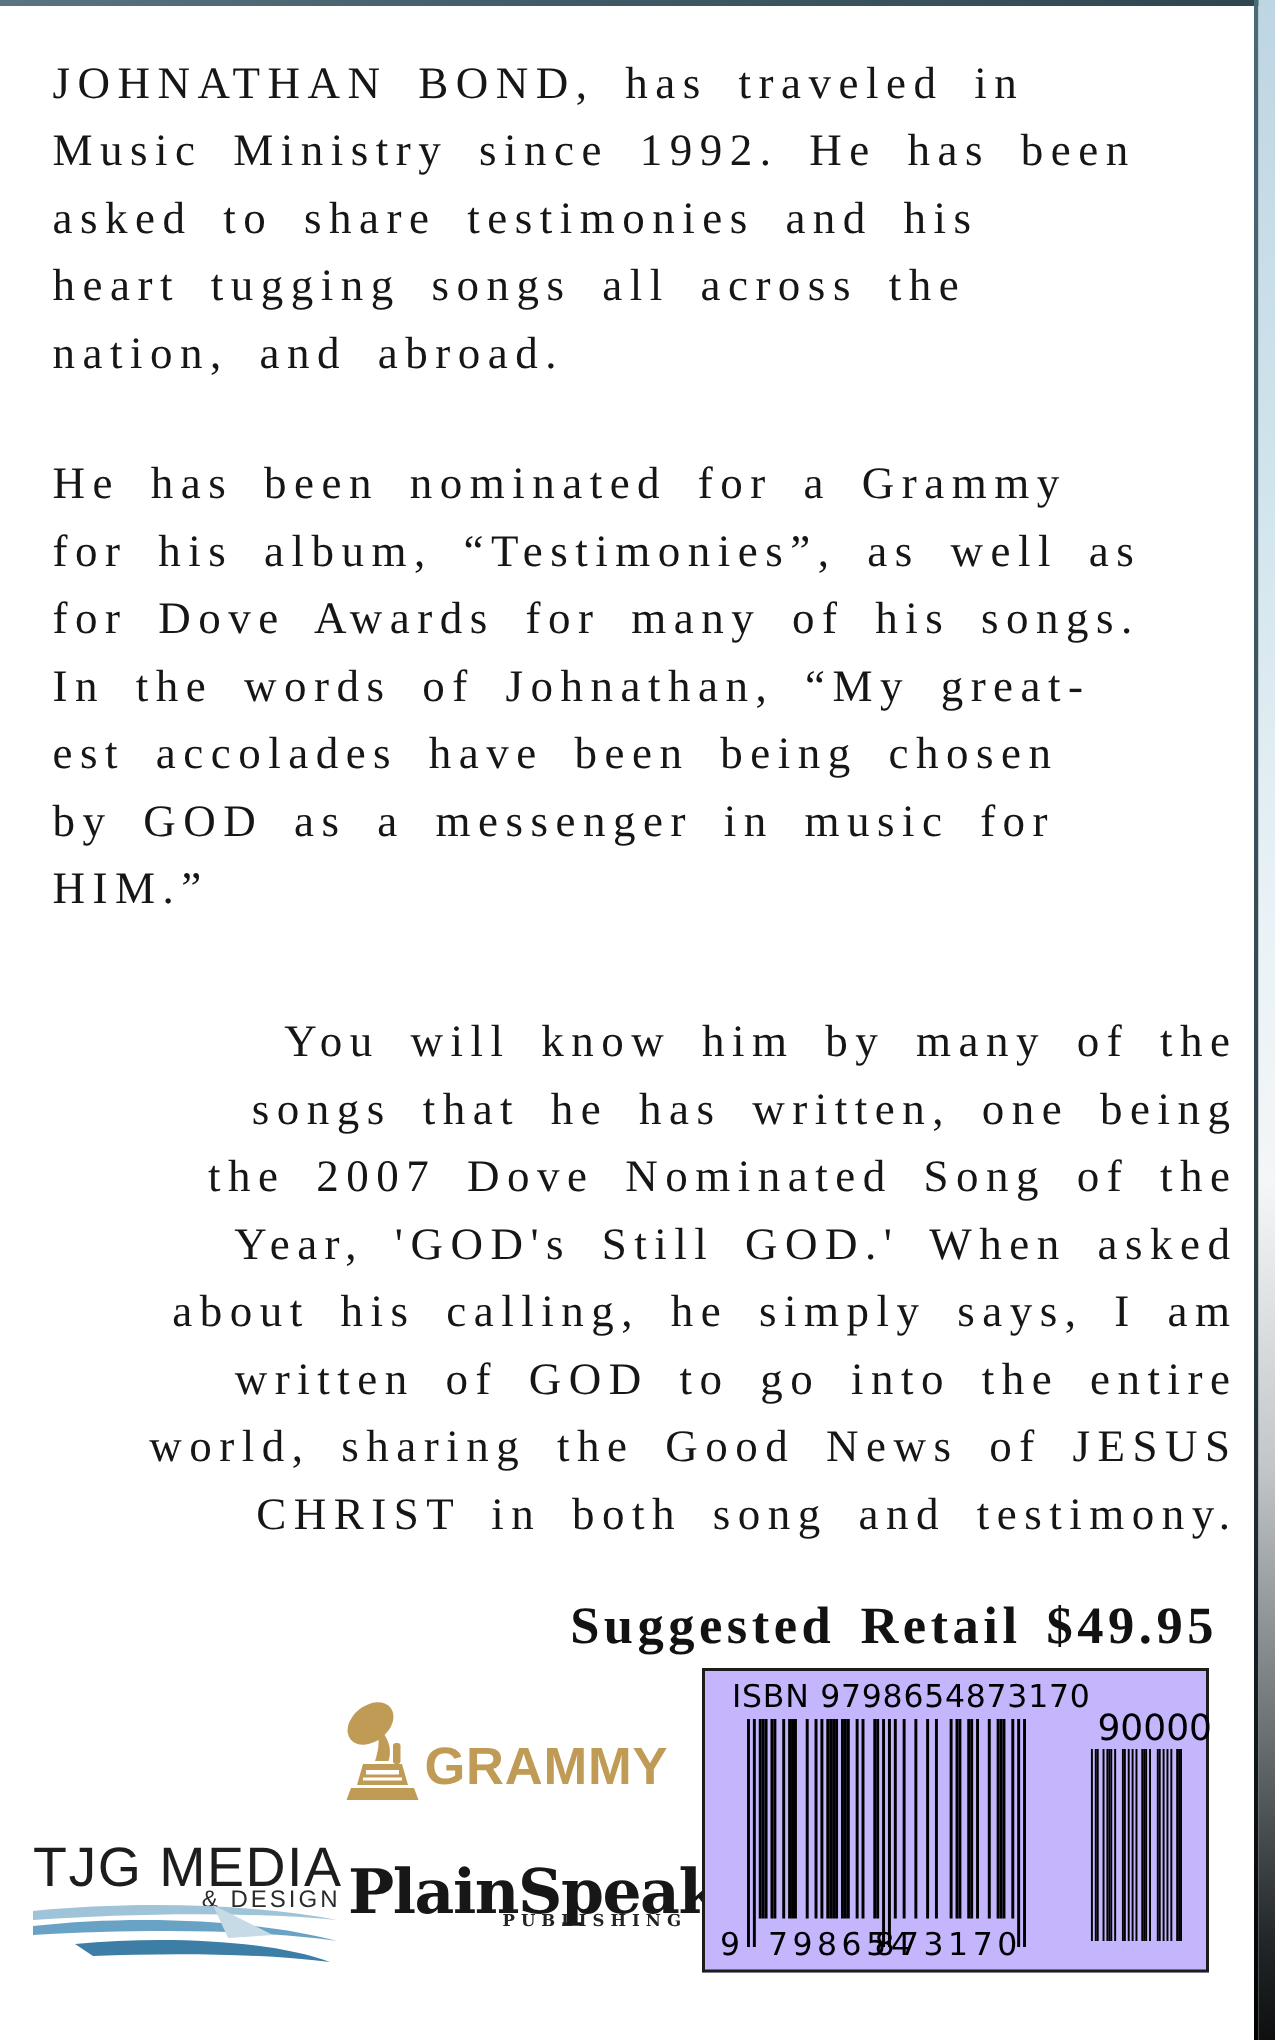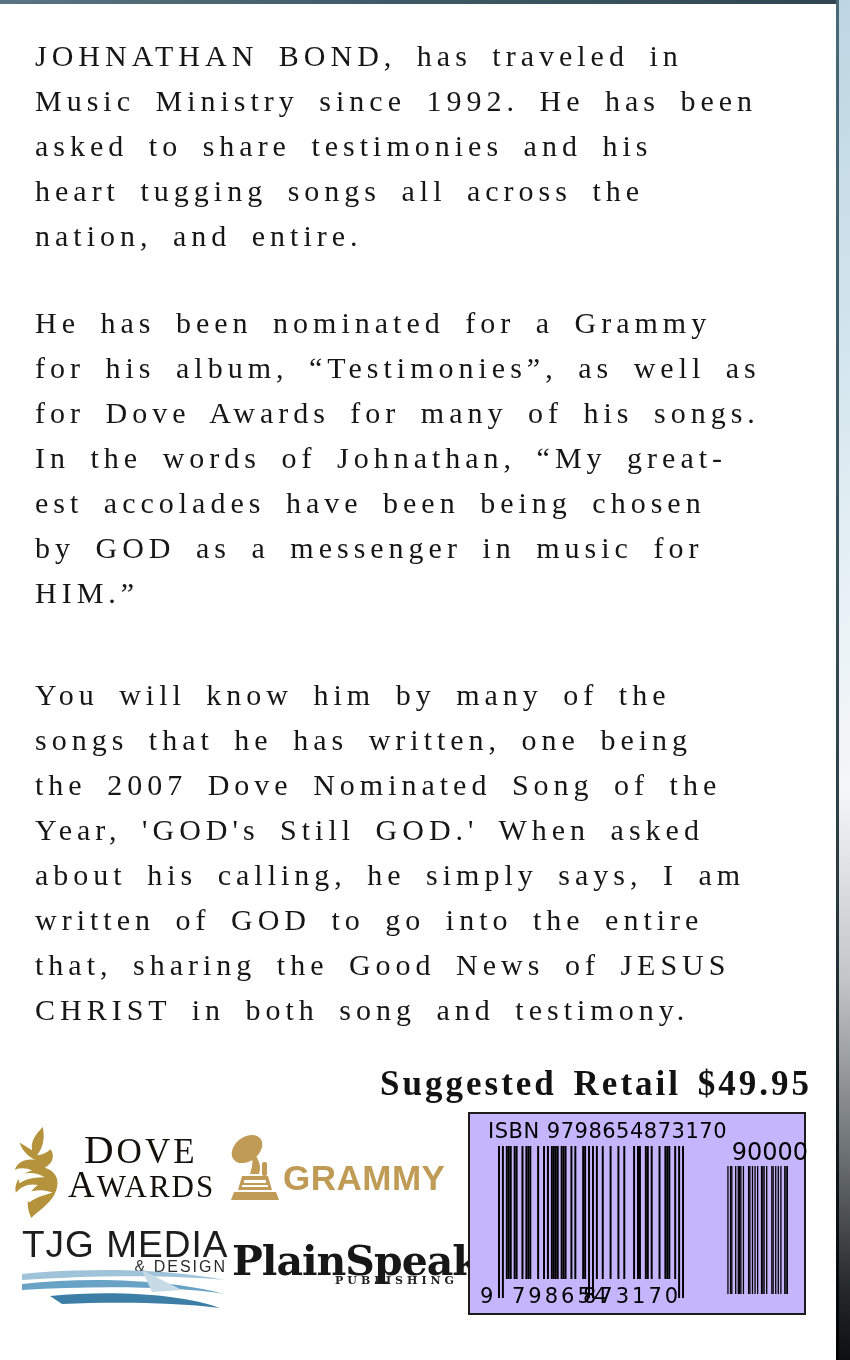--- a/index.html
+++ b/index.html
@@ -13,21 +13,21 @@
   .edge-right{position:absolute;right:0;top:0;width:11px;height:1360px;
     background:linear-gradient(to bottom,#bed6e2 0%,#cfe3ec 22%,#e9f2f6 45%,#f4f6f7 58%,#c2c6c8 72%,#6b7073 85%,#232729 95%,#0d0f10 100%);}
   .edge-right-line{position:absolute;right:11px;top:0;width:3px;height:1360px;
     background:linear-gradient(to bottom,#4a6a78 0%,#3c5560 35%,#2a3b42 65%,#10181b 85%,#000 100%);}
 
   
   .bio{position:absolute;left:35px;top:33px;width:790px;color:#161616;}
   .bio-par{font-size:30px;line-height:45px;letter-spacing:5px;word-spacing:8px;}
   .bio-par .bio-line{white-space:nowrap;}
   .bio-par.p2{margin-top:42px;}
-  .bio-par.p3{margin-top:57px;}
+  .bio-par.p3{margin-top:57px;text-align:right;}
 
   
   .retail{position:absolute;right:38px;top:1064px;font-size:35px;font-weight:bold;
     letter-spacing:3px;word-spacing:5px;color:#121212;white-space:nowrap;}
 
   
   .barcode-box{position:absolute;left:468px;top:1112px;width:338px;height:203px;
     background:#c4b5fd;border:2px solid #1c1c1c;box-sizing:border-box;}
   .isbn-label{position:absolute;left:18px;top:5px;font-family:"DejaVu Sans",sans-serif;
     font-size:21px;letter-spacing:0.5px;color:#000;white-space:nowrap;}
@@ -76,58 +76,45 @@
   <div class="edge-top"></div>
   <div class="edge-right-line"></div>
   <div class="edge-right"></div>
 
   <div class="bio">
     <div class="bio-par p1">
         <div class="bio-line">JOHNATHAN BOND, has traveled in</div>
         <div class="bio-line">Music Ministry since 1992. He has been</div>
         <div class="bio-line">asked to share testimonies and his</div>
         <div class="bio-line">heart tugging songs all across the</div>
-        <div class="bio-line">nation, and entire.</div>
+        <div class="bio-line">nation, and abroad.</div>
       </div>
     <div class="bio-par p2">
         <div class="bio-line">He has been nominated for a Grammy</div>
         <div class="bio-line">for his album, “Testimonies”, as well as</div>
         <div class="bio-line">for Dove Awards for many of his songs.</div>
         <div class="bio-line">In the words of Johnathan, “My great-</div>
         <div class="bio-line">est accolades have been being chosen</div>
         <div class="bio-line">by GOD as a messenger in music for</div>
         <div class="bio-line">HIM.”</div>
       </div>
     <div class="bio-par p3">
         <div class="bio-line">You will know him by many of the</div>
         <div class="bio-line">songs that he has written, one being</div>
         <div class="bio-line">the 2007 Dove Nominated Song of the</div>
         <div class="bio-line">Year, 'GOD's Still GOD.' When asked</div>
         <div class="bio-line">about his calling, he simply says, I am</div>
         <div class="bio-line">written of GOD to go into the entire</div>
-        <div class="bio-line">that, sharing the Good News of JESUS</div>
+        <div class="bio-line">world, sharing the Good News of JESUS</div>
         <div class="bio-line">CHRIST in both song and testimony.</div>
       </div>
   </div>
 
   <div class="retail">Suggested Retail $49.95</div>
 
-  <div class="dove-logo">
-    <span class="dove-icon">
-      <svg viewBox="0 0 60 96" width="58" height="95">
-        <path fill="#b5933c" d="M36 0 C28 8 23 16 25 24 L12 16 C15 25 21 31 29 34 C18 32 10 36 7 44 C13 42 19 42 25 45 C13 48 6 57 8 68 C14 61 22 58 31 60 C21 67 17 78 24 94 C33 85 46 78 50 65 C54 53 48 45 38 42 C46 38 49 30 44 23 C40 27 35 29 30 29 C37 21 38 10 36 0 Z"></path>
-        <path fill="#ffffff" d="M10 50 C20 46 30 47 38 52 C30 52 20 53 12 58 Z"></path>
-        <path fill="#ffffff" d="M16 70 C26 64 38 64 46 68 C38 70 28 73 22 78 Z"></path>
-      </svg>
-    </span>
-    <div class="dove-text">
-      <div class="dove-line1">DOVE</div>
-      <div class="dove-line2">AWARDS</div>
-    </div>
-  </div>
 
   <div class="grammy-logo">
     <span class="grammy-icon">
       <svg viewBox="0 0 58 78" width="58" height="78">
         <g fill="#bf9b56">
           <ellipse cx="21" cy="17" rx="17" ry="12" transform="rotate(-38 21 17)"></ellipse>
           <path d="M30 24 C34 30 35 36 33 42 L24 42 C26 36 27 30 26 26 Z"></path>
           <rect x="36" y="30" width="5" height="14" rx="2"></rect>
           <path d="M16 44 L42 44 L46 58 L12 58 Z"></path>
           <path d="M8 60 L50 60 L53 68 L5 68 Z"></path>

